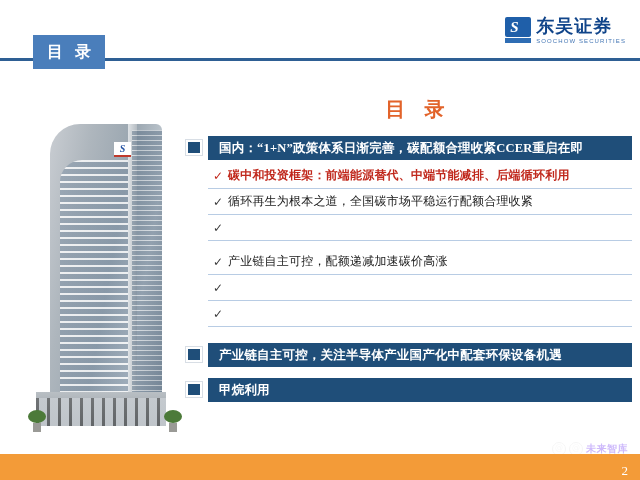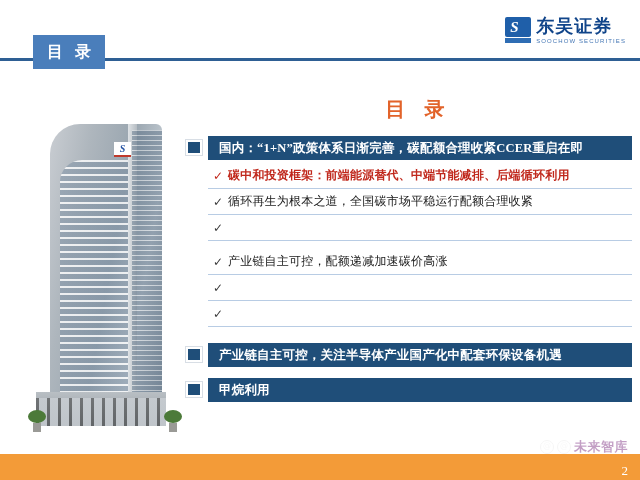--- a/index.html
+++ b/index.html
@@ -316,22 +316,22 @@
     width: 12px; height: 12px;
     border-radius: 50%;
     border: 1.4px solid #e8e8e8;
     color: #efefef;
     font-size: 8px;
     line-height: 10px;
     text-align: center;
     font-family: "DejaVu Sans", sans-serif;
   }
   .wm-text {
-    color: #701a75;
-    font-size: 13px;
+    color: #8b5cf6;
+    font-size: 10px;
     font-weight: bold;
     letter-spacing: .5px;
     font-family: Liberation Mono, monospace;
   }
 
   
   .footer {
     position: absolute;
     left: 0;
     bottom: 0;

